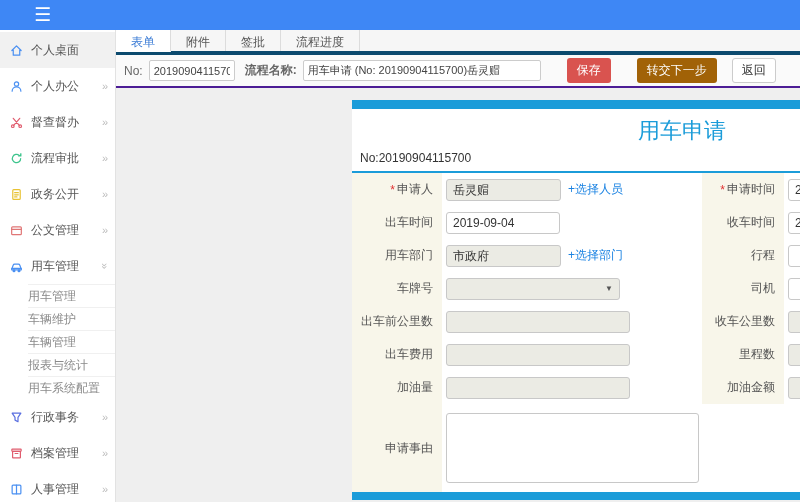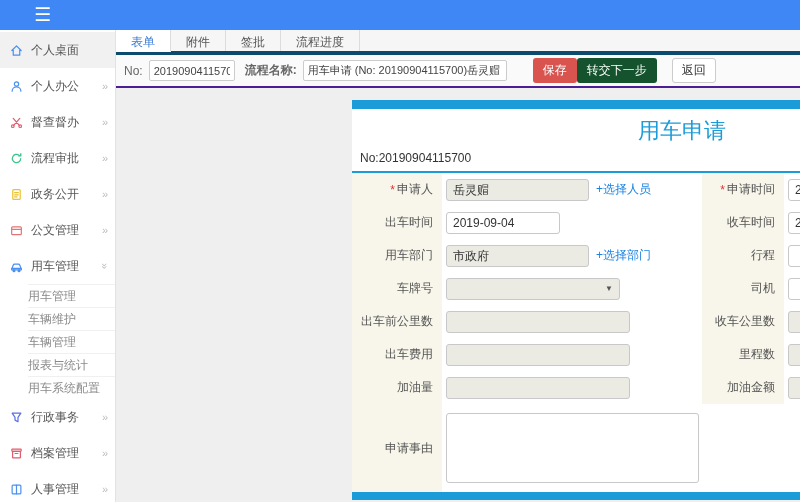--- a/index.html
+++ b/index.html
@@ -29,25 +29,25 @@
   .main { flex:1; display:flex; flex-direction:column; min-width:0; }
   .tabs { height:25px; background:#f6f6f6; border-bottom:4px solid #0c4a6e; display:flex; font-size:12px; }
   .tab { padding:0 15px; line-height:24px; border-right:1px solid #dcdcdc; color:#555; cursor:pointer; white-space:nowrap; }
   .tab.active { background:#fff; color:#3a7bd5; border-bottom:1px solid #fff; margin-bottom:-1px; }
 
   .toolbar { height:33px; background:#fafafa; border-bottom:2px solid #4c1d95; display:flex; align-items:center; font-size:12px; color:#666; padding-left:8px; }
   .tb-input { height:21px; border:1px solid #ccc; border-radius:2px; font-size:11px; padding:0 4px; color:#444; background:#fff; margin-left:6px;
     font-family:"Liberation Sans","DejaVu Sans",sans-serif; }
   .no-input { width:86px; }
   .flow-label { margin-left:10px;font-weight:bold; }
-  .flow-input { width:204px; }
+  .flow-input { width:238px; }
   .btn { height:25px; border-radius:3px; font-size:12px; padding:0 9px; border:1px solid transparent; cursor:pointer;
     font-family:"Liberation Sans","DejaVu Sans",sans-serif; }
   .btn-save { background:#d9534f; color:#fff; margin-left:26px; }
-  .btn-next { background:#14532d; color:#fff; }
+  .btn-next { background:#a16207; color:#fff; margin-left:26px; }
   .btn-back { background:#fff; border-color:#ccc; color:#333; margin-left:15px; }
 
   
   .content { flex:1; position:relative; background:#efefef; overflow:hidden; }
   .form-panel { position:absolute; left:236px; top:12px; width:660px; }
   .form-topbar { height:9px; background:#1b9cd9; }
   .form-bottombar { height:8px; background:#1b9cd9; }
   .form-body { background:#fff; }
   .form-title { text-align:center; color:#1b9cd9; font-size:22px; padding-top:7px; height:39px; }
   .form-no { font-size:12px; color:#333; padding:3px 0 7px 8px; height:23px; }
@@ -57,21 +57,21 @@
   .col-right { flex:1; min-width:0; }
   .frow { display:flex; height:33px; align-items:center; }
   .frow.tall { height:88px; }
   .label-cell { background:#f8f6ea; font-size:12px; color:#555; display:flex; align-items:center; justify-content:flex-end; padding-right:9px; height:100%; flex:none; white-space:nowrap; }
   .col-left .label-cell { width:90px; }
   .col-right .label-cell { width:82px; }
   .req { color:#e03131; margin-right:2px; }
   .input-cell { flex:1; display:flex; align-items:center; padding-left:4px; min-width:0; }
   .fi { height:22px; line-height:20px; border:1px solid #c8c8c8; border-radius:3px; font-size:12px; padding:0 6px; color:#333; background:#fff; white-space:nowrap; overflow:hidden; }
   .fi.disabled { background:#ebebe4; }
-  .k-person,.k-dept { width:143px; }
+  .k-person,.k-dept { width:115px; }
   .k-date { width:114px; }
   .k-number { width:184px; }
   .fi.sel { width:174px; position:relative; background:#ebebe4; }
   .fi.sel .arrow { position:absolute; right:6px; top:0; font-size:8px; color:#555; line-height:20px; }
   .fi.ta { width:253px; height:70px; }
   .col-right .fi { width:200px; }
   .flink { color:#1a82e2; font-size:12px; margin-left:7px; text-decoration:none; cursor:pointer; white-space:nowrap; }
 </style>
 </head>
 <body>

